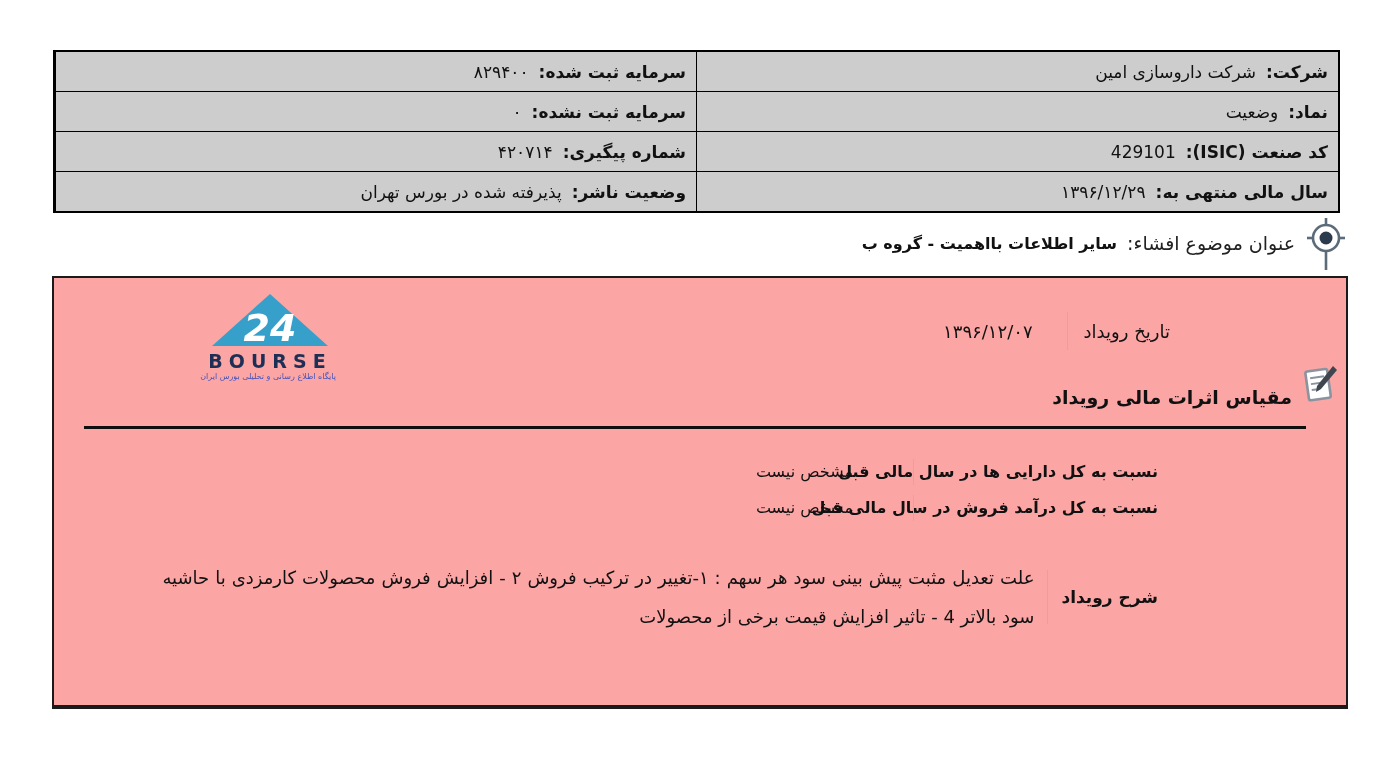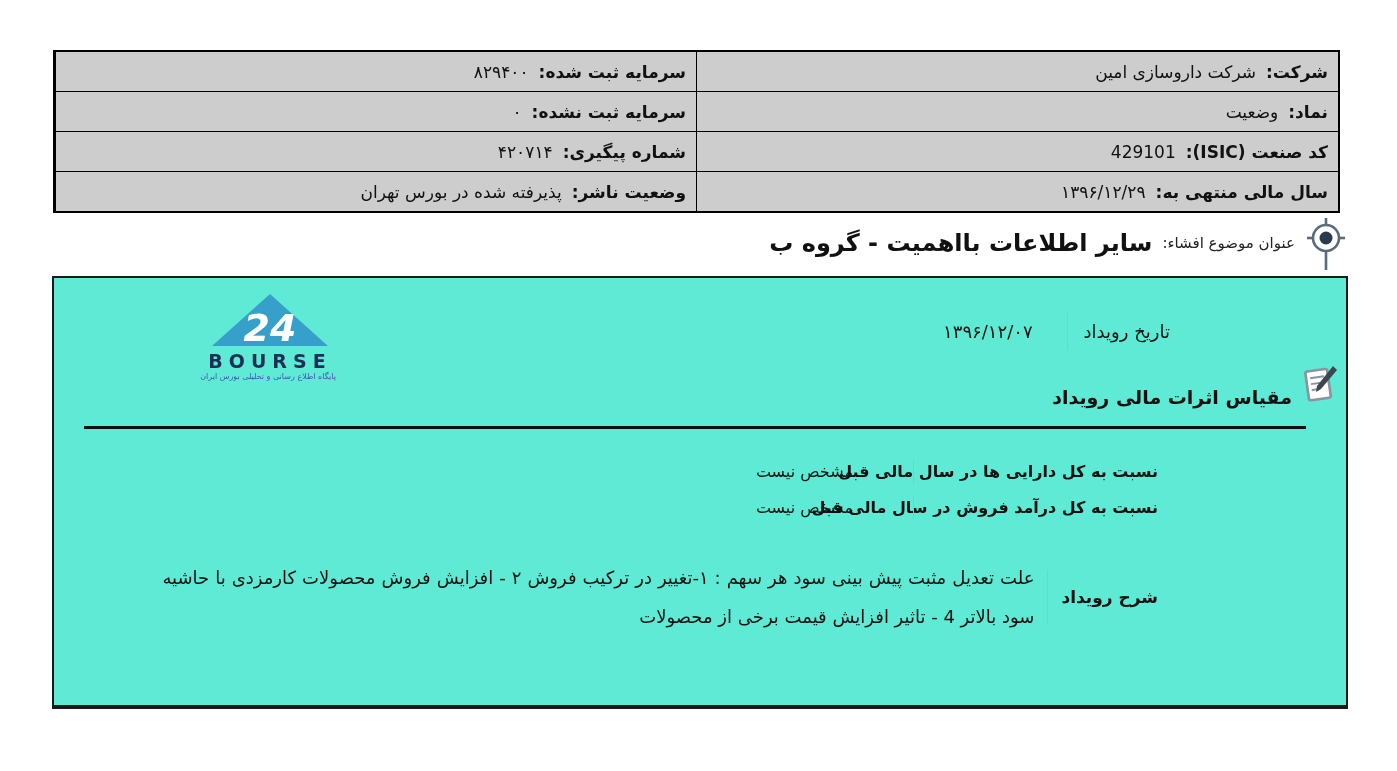--- a/index.html
+++ b/index.html
@@ -20,27 +20,27 @@
   }
   .info-table .lbl{font-weight:bold;}
   .info-table .val{font-weight:normal;}
 
   
   .title-row{
     position:absolute;top:216px;right:50px;height:54px;
     display:flex;align-items:center;gap:10px;
   }
   .title-row .icon-wrap{height:54px;display:flex;align-items:flex-start;}
-  .title-prefix{font-size:15px;color:#222;}
-  .title-subject{font-size:24px;font-weight:bold;color:#111;}
+  .title-prefix{font-size:19px;color:#222;}
+  .title-subject{font-size:16px;font-weight:bold;color:#111;}
 
   
   .main-box{
     position:absolute;top:276px;right:49px;width:1292px;height:427px;
-    border:2px solid #1a1a1a;border-bottom-width:4px;background:#5eead4;
+    border:2px solid #1a1a1a;border-bottom-width:4px;background:#fca5a5;
   }
 
   .logo{
     position:absolute;top:16px;left:150px;width:132px;text-align:center;direction:ltr;
   }
   .logo .brand{
     color:#1e2f55;font-weight:bold;font-size:19px;letter-spacing:6px;
     line-height:20px;margin-top:1px;white-space:nowrap;
   }
   .logo .caption{

